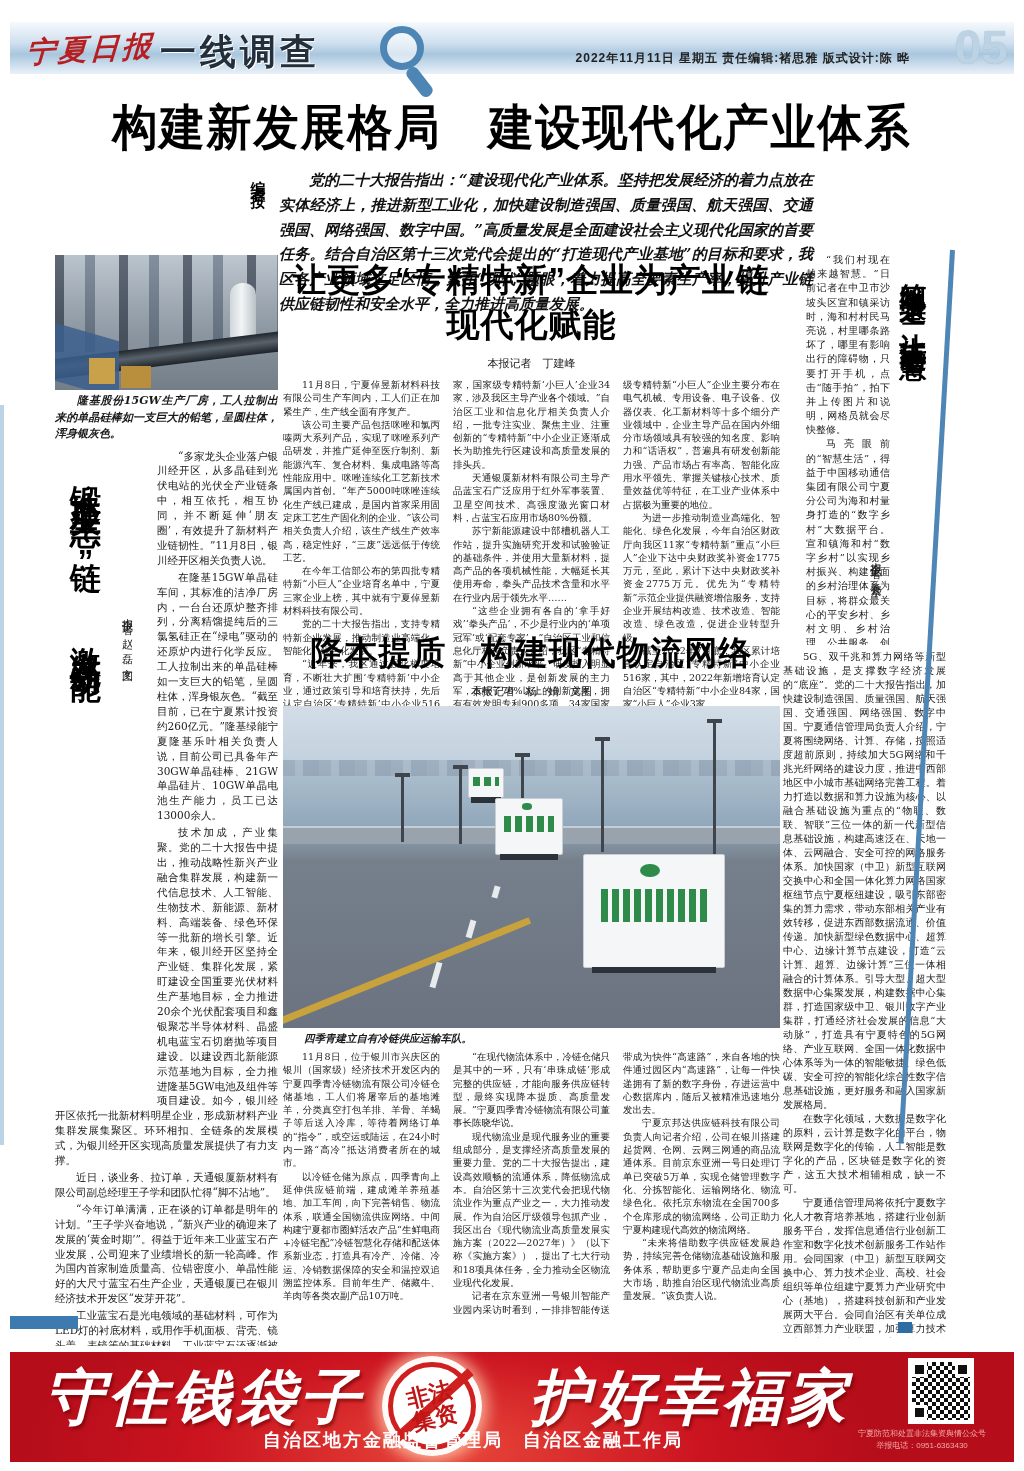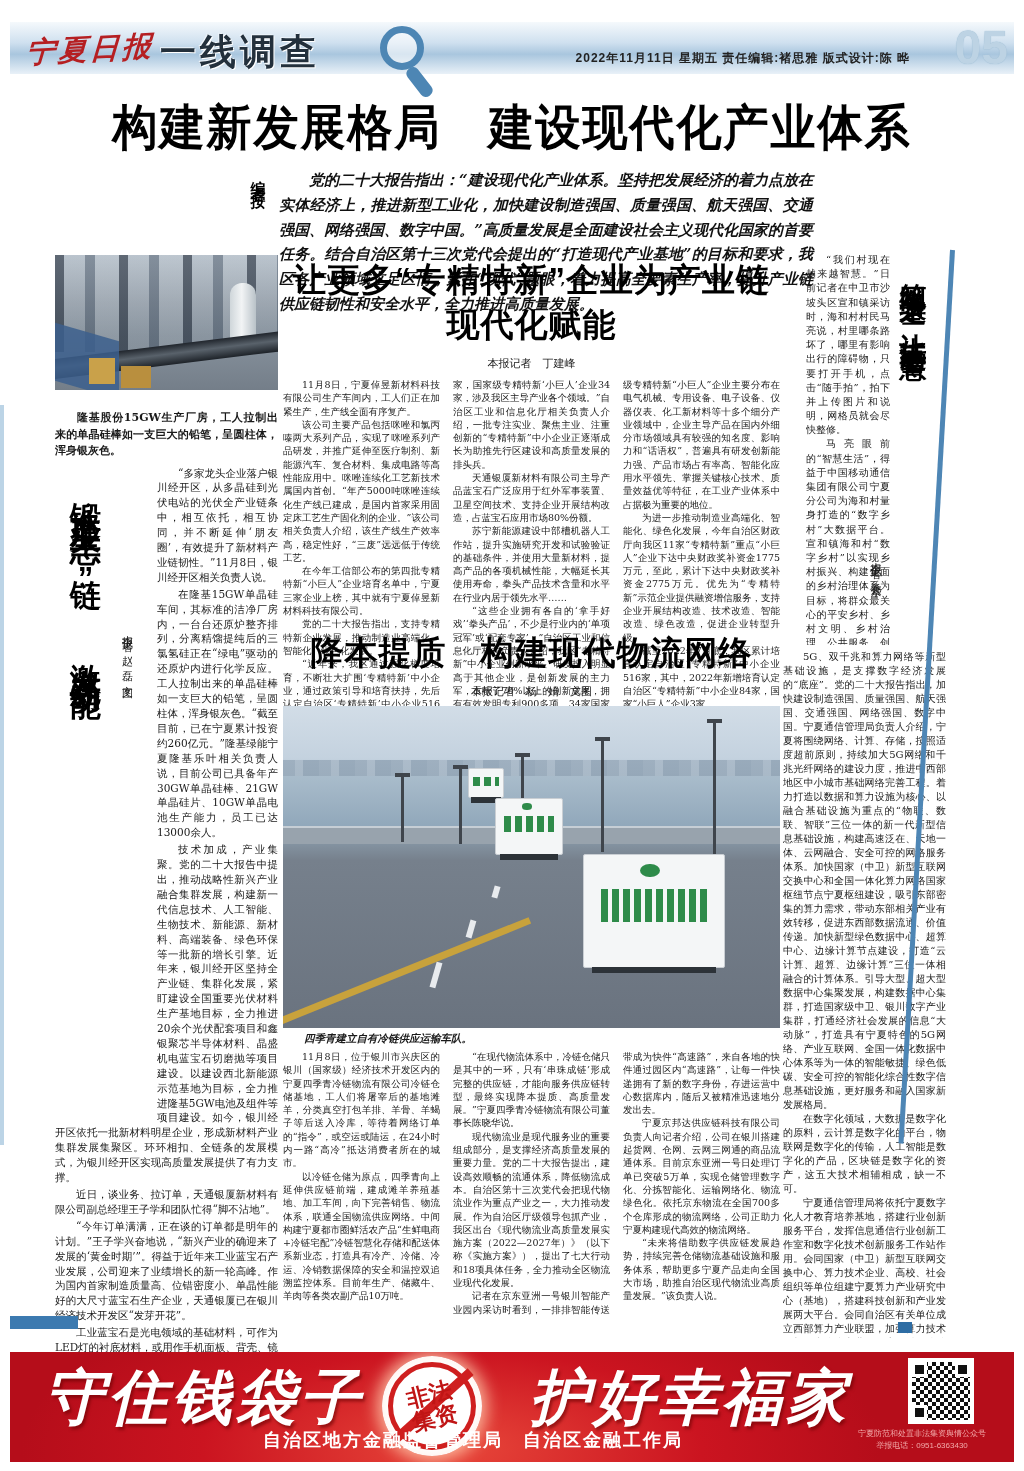--- a/index.html
+++ b/index.html
@@ -44,21 +44,21 @@
     background:repeating-linear-gradient(90deg,rgba(28,38,52,.6) 0 9px,rgba(150,162,172,.18) 9px 30px,
       rgba(55,70,88,.45) 30px 40px,rgba(170,180,188,.22) 40px 64px);}
   .pl-tank{position:absolute;right:22px;top:28px;width:26px;height:62px;border-radius:12px 12px 4px 4px;
     background:linear-gradient(90deg,#cfd6da,#f2f4f5 45%,#b9c2c8);}
   .pl-rod{position:absolute;left:-12px;bottom:26px;width:120%;height:20px;border-radius:10px;
     background:linear-gradient(180deg,#20252c,#59626b 45%,#1d2228);transform:rotate(-7deg);}
   .pl-rail{position:absolute;left:0;bottom:0;width:64px;height:58px;background:#3c5f8d;
     transform:skewY(16deg);opacity:.85;}
   .pl-box1{position:absolute;left:34px;bottom:6px;width:26px;height:26px;background:#c9a14a;}
   .pl-box2{position:absolute;left:66px;bottom:2px;width:30px;height:22px;background:#b98f3e;}
-  .left-caption{margin-top:20px;font-size:11px;font-weight:bold;line-height:1.5;
+  .left-caption{margin-top:3px;font-size:11px;font-weight:bold;font-style:italic;line-height:1.5;
     text-align:justify;text-indent:2em;}
   .left-article{position:relative;margin-top:6px;height:897px;overflow:hidden;
     font-size:10.5px;line-height:1.42;}
   .left-float{position:relative;float:left;width:102px;height:650px;}
   .left-vhead{position:absolute;left:8px;top:12px;writing-mode:vertical-rl;text-orientation:upright;
     font-family:"Liberation Sans",sans-serif;font-weight:900;font-size:31px;letter-spacing:6px;color:#000;}
   .left-vbyline{position:absolute;left:64px;top:160px;writing-mode:vertical-rl;text-orientation:upright;
     font-size:11px;letter-spacing:2px;}
   .left-article p.body{margin-bottom:2px;}
 
@@ -180,21 +180,21 @@
 
   <div class="center-top">
     <h2 class="c-headline">让更多“专精特新”企业为产业链现代化赋能</h2>
     <div class="c-byline">本报记者　丁建峰</div>
     <div class="cols-3">
       <p class="body">11月8日，宁夏倬昱新材料科技有限公司生产车间内，工人们正在加紧生产，生产线全面有序复产。</p>
       <p class="body">该公司主要产品包括咪唑和氯丙嗪两大系列产品，实现了咪唑系列产品研发，并推广延伸至医疗制剂、新能源汽车、复合材料、集成电路等高性能应用中。咪唑连续化工艺新技术属国内首创。“年产5000吨咪唑连续化生产线已建成，是国内首家采用固定床工艺生产固化剂的企业。”该公司相关负责人介绍，该生产线生产效率高，稳定性好，“三废”远远低于传统工艺。</p>
       <p class="body">在今年工信部公布的第四批专精特新“小巨人”企业培育名单中，宁夏三家企业上榜，其中就有宁夏倬昱新材料科技有限公司。</p>
       <p class="body">党的二十大报告指出，支持专精特新企业发展，推动制造业高端化、智能化、绿色化发展。</p>
       <p class="body">“近年来，我区通过强化梯度培育，不断壮大扩围‘专精特新’中小企业，通过政策引导和培育扶持，先后认定自治区‘专精特新’中小企业516家，国家级专精特新‘小巨人’企业34家，涉及我区主导产业各个领域。”自治区工业和信息化厅相关负责人介绍，一批专注实业、聚焦主业、注重创新的“专精特新”中小企业正逐渐成长为助推先行区建设和高质量发展的排头兵。</p>
-      <p class="body">天通银厦新材料有限公司主导产品蓝宝石广泛应用于红外军事装置、卫星空间技术、支持企业开展结构改造，占蓝宝石应用市场80%份额。</p>
+      <p class="body">天通银厦新材料有限公司主导产品蓝宝石广泛应用于红外军事装置、卫星空间技术、高强度激光窗口材料，占蓝宝石应用市场80%份额。</p>
       <p class="body">苏宁新能源建设中部槽机器人工作站，提升实施研究开发和试验验证的基础条件，并使用大量新材料，提高产品的各项机械性能，大幅延长其使用寿命，拳头产品技术含量和水平在行业内居于领先水平……</p>
       <p class="body">“这些企业拥有各自的‘拿手好戏’‘拳头产品’，不少是行业内的‘单项冠军’或‘配套专家’。”自治区工业和信息化厅相关负责人介绍，我区“专精特新”中小企业创新水平、研发投入明显高于其他企业，是创新发展的主力军，贡献了70%以上的创新成果，拥有有效发明专利900多项。34家国家级专精特新“小巨人”企业主要分布在电气机械、专用设备、电子设备、仪器仪表、化工新材料等十多个细分产业领域中，企业主导产品在国内外细分市场领域具有较强的知名度、影响力和“话语权”，普遍具有研发创新能力强、产品市场占有率高、智能化应用水平领先、掌握关键核心技术、质量效益优等特征，在工业产业体系中占据极为重要的地位。</p>
       <p class="body">为进一步推动制造业高端化、智能化、绿色化发展，今年自治区财政厅向我区11家“专精特新”重点“小巨人”企业下达中央财政奖补资金1775万元，至此，累计下达中央财政奖补资金2775万元。优先为“专精特新”示范企业提供融资增信服务，支持企业开展结构改造、技术改造、智能改造、绿色改造，促进企业转型升级。</p>
       <p class="body">截至2022年7月底，我区累计培育认定自治区“专精特新”中小企业516家，其中，2022年新增培育认定自治区“专精特新”中小企业84家，国家“小巨人”企业3家。</p>
 
     </div>
   </div>
 
   <div class="center-bottom">
     <h2 class="c-headline">降本提质　构建现代物流网络</h2>

